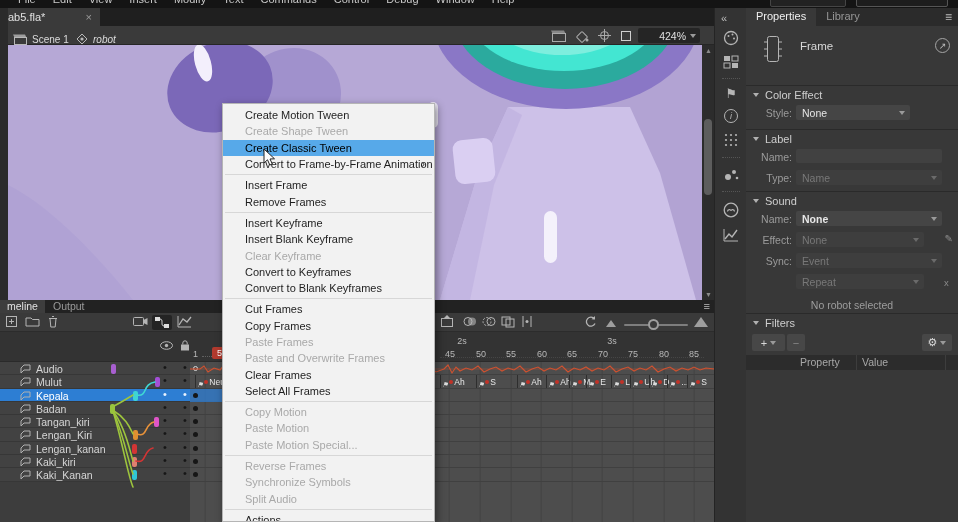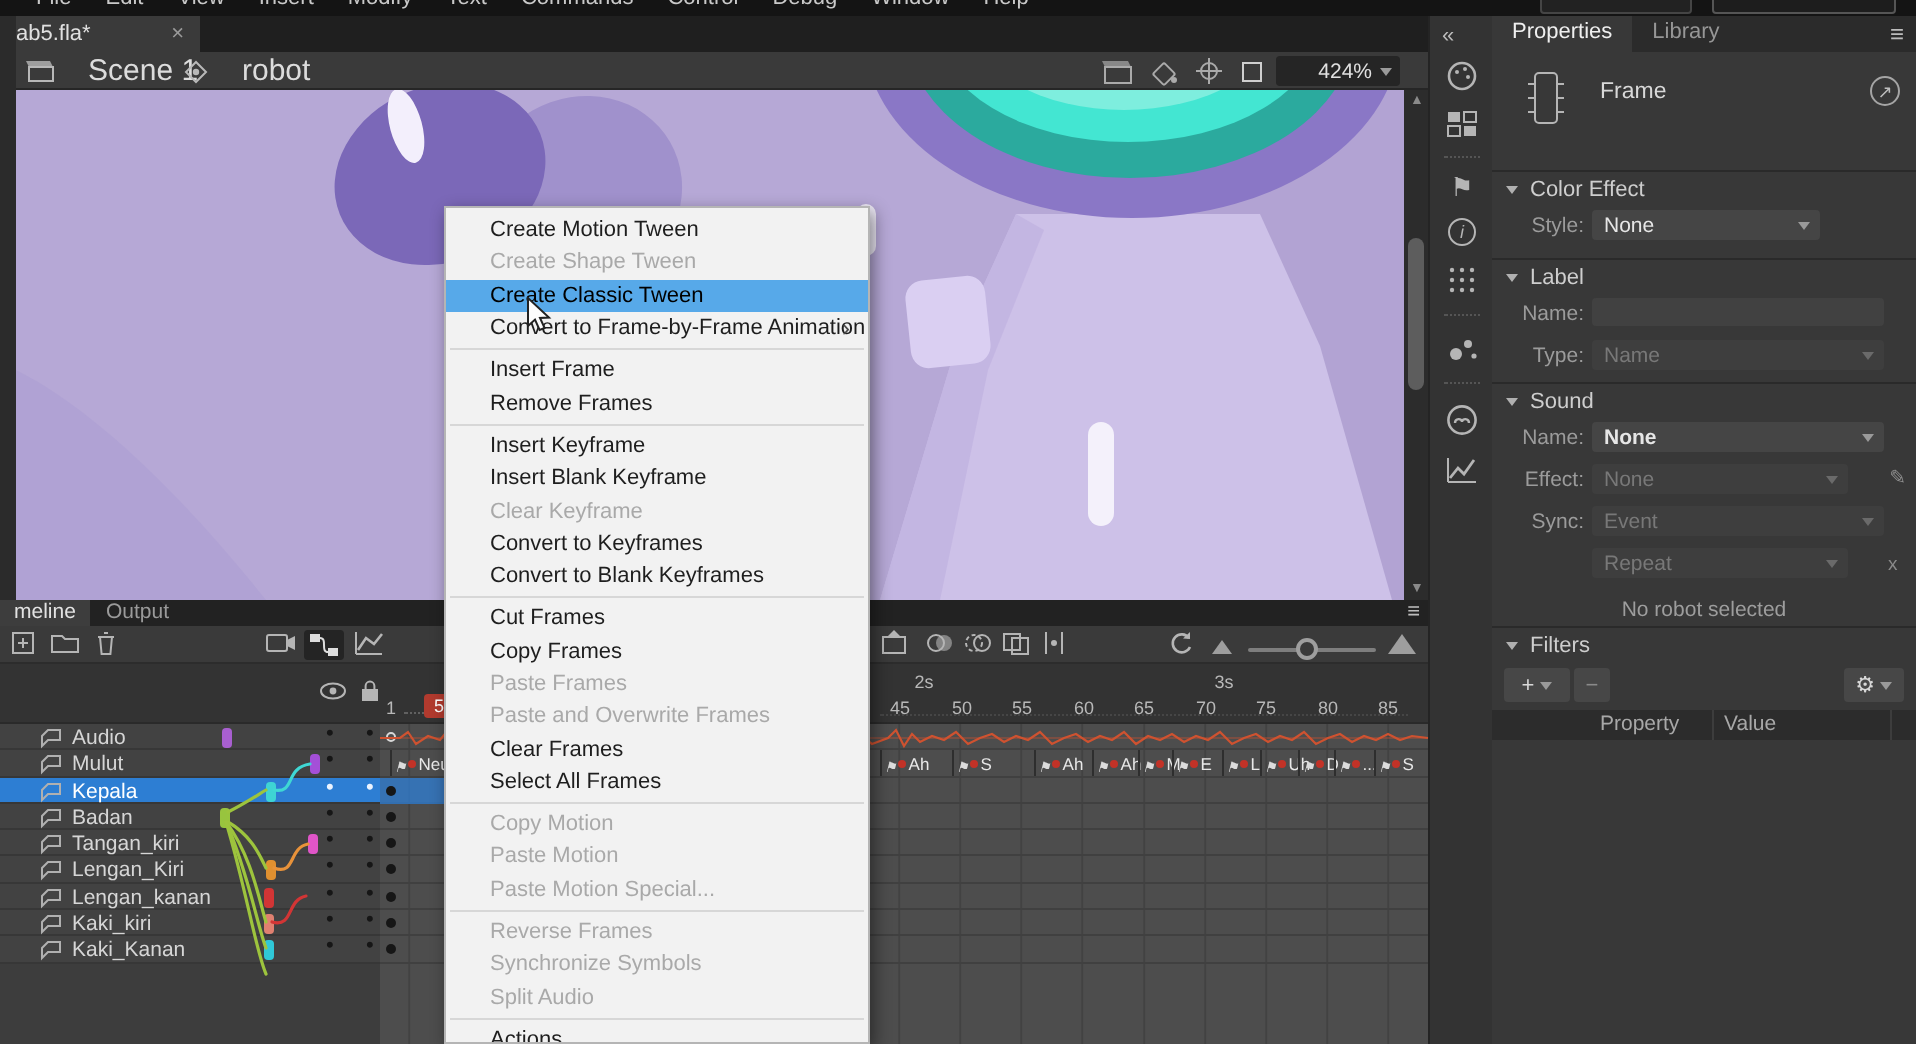--- a/index.html
+++ b/index.html
@@ -19,23 +19,23 @@
   .search-box { position:absolute; top:-3px; right:10px; width:92px; height:10px; background:#1d1d1d; border:1px solid #555; border-radius:2px; }
 
   
   .tabbar { left:0; top:8px; width:714px; height:18px; background:#1f1f1f; }
   .doc-tab { position:absolute; left:0; top:0; width:100px; height:18px; background:#3a3a3a;
     font-size:11px; color:#e0e0e0; display:flex; align-items:center; padding:0 8px; gap:8px; }
   .doc-tab .close { margin-left:auto; color:#9a9a9a; font-size:11px; }
 
   
   .editbar { left:8px; top:26px; width:706px; height:19px; background:#3a3a3a; border-bottom:1px solid #262626; }
-  .crumb { position:absolute; top:0; height:19px; display:flex; align-items:center; gap:17px; font-size:15px; color:#dcdcdc; }
+  .crumb { position:absolute; top:0; height:19px; display:flex; align-items:flex-end; gap:5px; font-size:10px; color:#dcdcdc; }
   .crumb.scene { left:6px; }
-  .crumb.symbol { left:84px; }
+  .crumb.symbol { left:68px;font-style:italic; }
   .editbar svg { display:block; }
   .zoom-select { position:absolute; right:14px; top:2px; width:62px; height:15px; background:#252525; border-radius:2px;
     font-size:10.5px; color:#e0e0e0; display:flex; align-items:center; justify-content:flex-end; padding-right:14px; }
   .caret-down { width:0; height:0; border-left:3.5px solid transparent; border-right:3.5px solid transparent; border-top:4px solid #9a9a9a; display:inline-block; }
   .zoom-select .caret-down { position:absolute; right:4px; top:6px; }
   .stage-tools { position:absolute; right:82px; top:2px; display:flex; gap:9px; align-items:center; height:15px; }
 
   
   .left-edge { left:0; top:8px; width:8px; height:292px; background:#2b2b2b; }
   .stage { left:8px; top:45px; width:694px; height:255px; background:#b6a8d6; overflow:hidden; }

